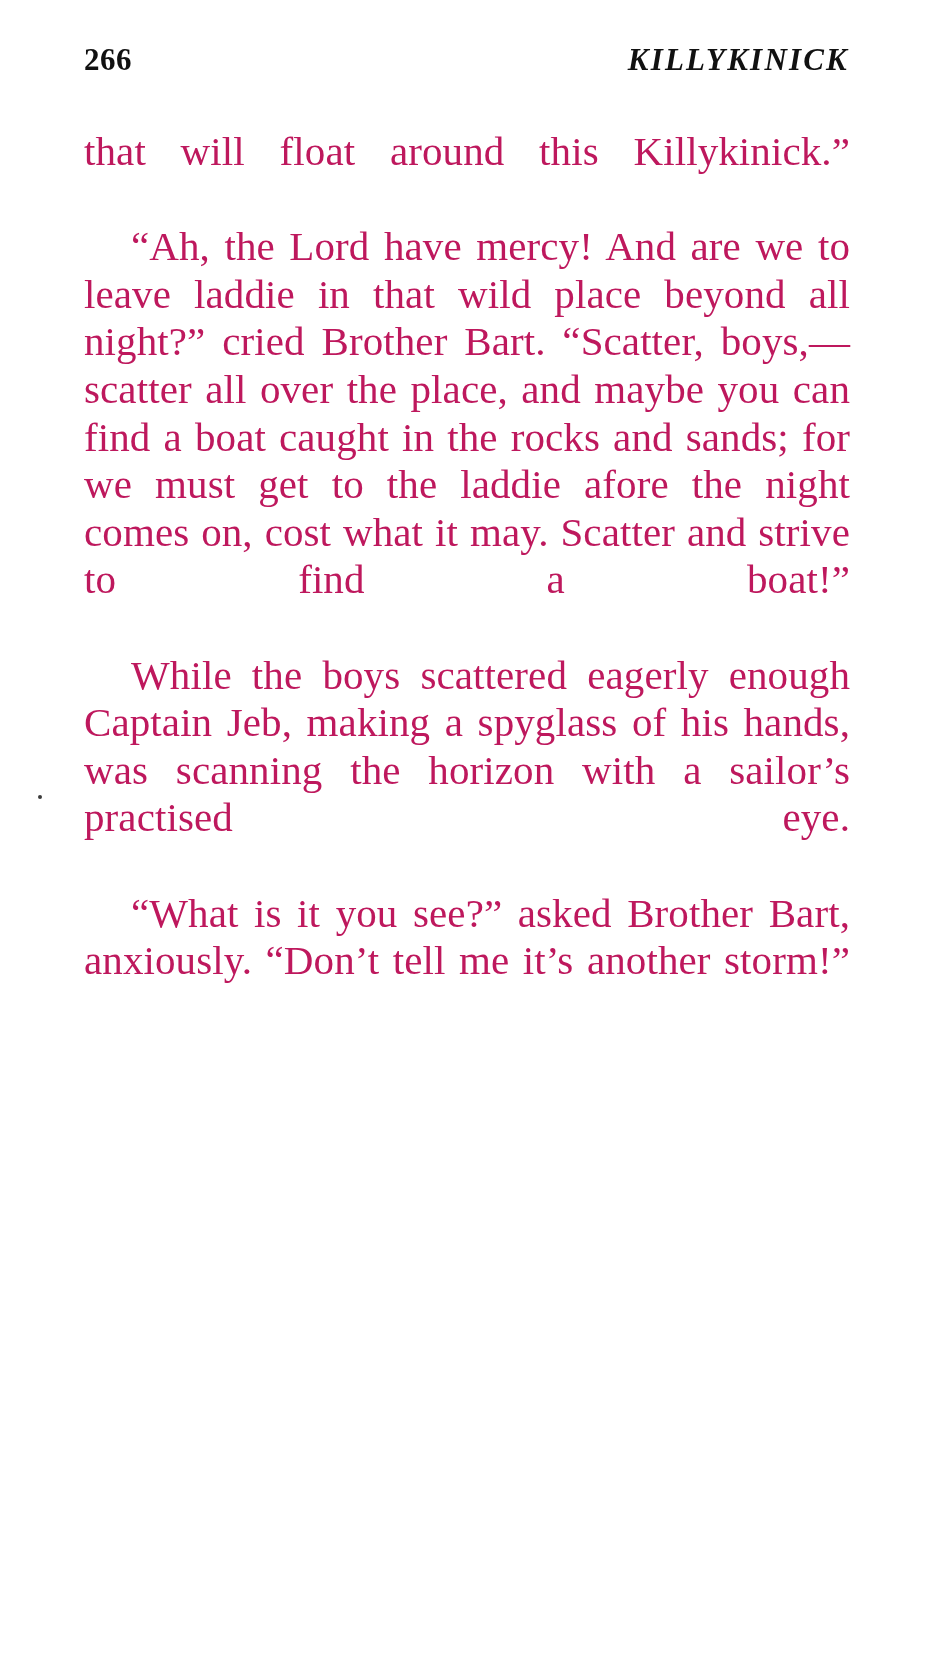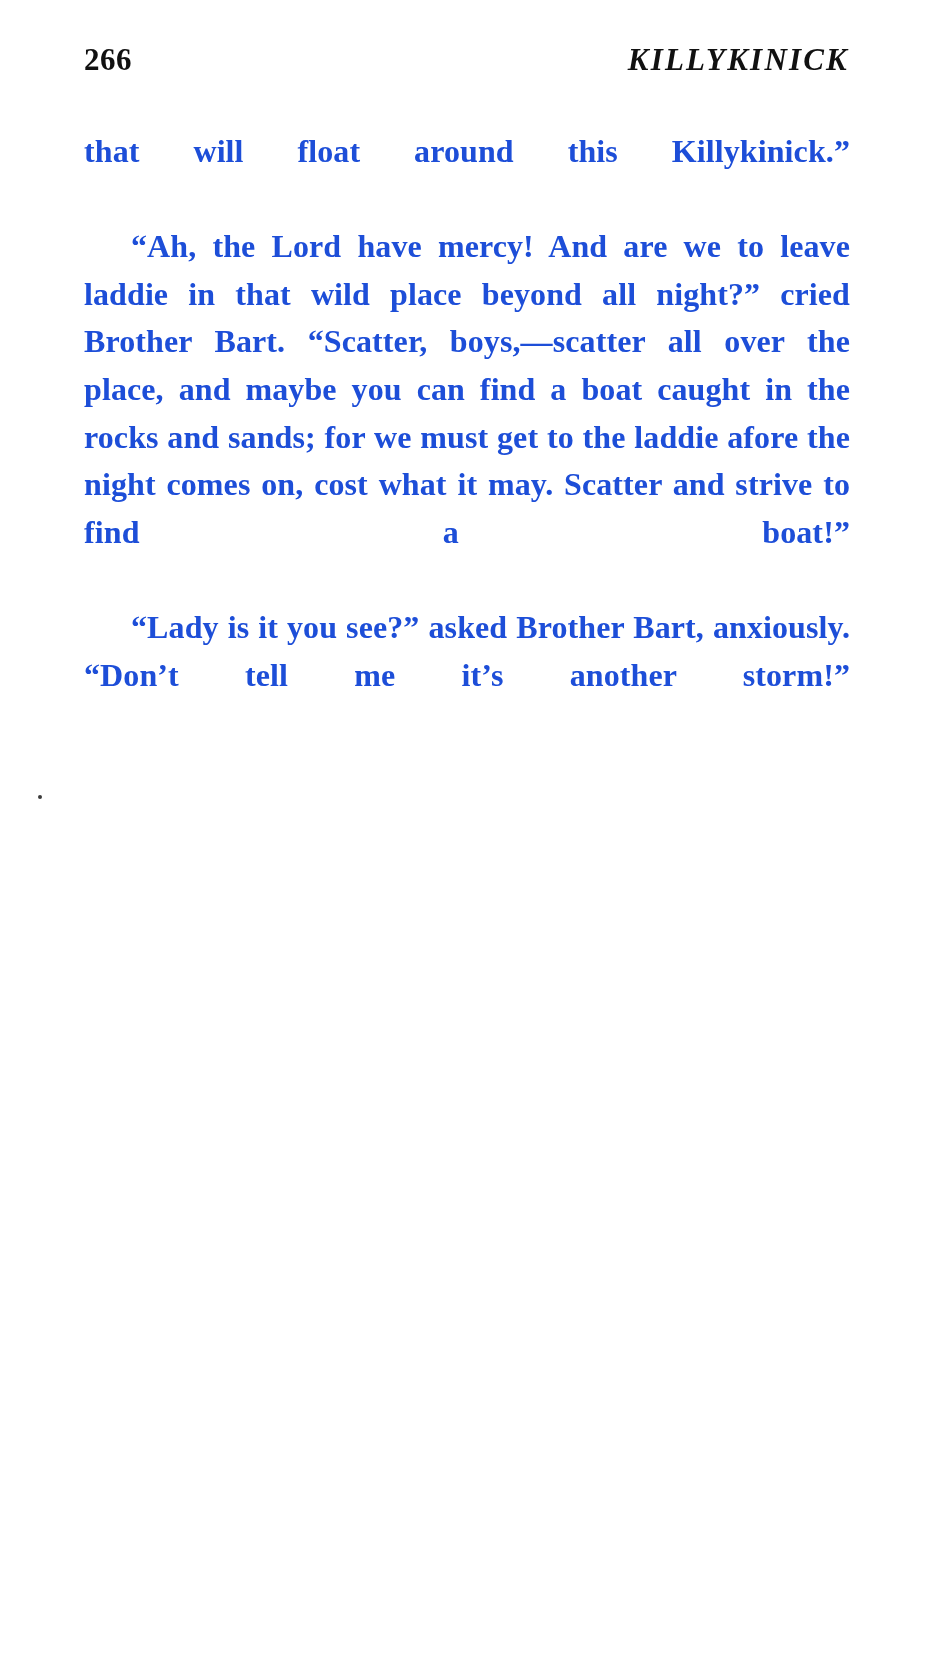--- a/index.html
+++ b/index.html
@@ -50,27 +50,26 @@
     font-size: 31px;
     letter-spacing: 2.2px;
     color: #111;
     padding-left: 20px;
   }
   .body-text {
     position: absolute;
     top: 128px;
     left: 84px;
     width: 766px;
-    font-size: 32px;
+    font-size: 41px;
     line-height: 47.6px;
     text-align: justify;
     text-justify: inter-word;
-    color: #1d4ed8;
+    color: #be185d;
     letter-spacing: 0.1px;
-    font-weight: bold;
   }
   .body-text p {
     margin: 0;
     text-indent: 47px;
     hyphens: none;
   }
   .body-text p.noindent {
     text-indent: 0;
   }
   
@@ -97,16 +96,17 @@
   <div class="running-head">
     <span class="folio">266</span>
     <span class="head-title">KILLYKINICK</span>
   </div>
 
   <div class="speck"></div>
 
   <div class="body-text">
     <p class="noindent full-justify">that will float around this Killykinick.”</p>
     <p class="full-justify">“Ah, the Lord have mercy! And are we to leave laddie in that wild place beyond all night?” cried Brother Bart. “Scatter, boys,—scatter all over the place, and maybe you can find a boat caught in the rocks and sands; for we must get to the laddie afore the night comes on, cost what it may.  Scatter and strive to find a boat!”</p>
-    <p class="full-justify">“Lady is it you see?” asked Brother Bart, anxiously.  “Don’t tell me it’s another storm!”</p>
+    <p class="full-justify">While the boys scattered eagerly enough Captain Jeb, making a spyglass of his hands, was scanning the horizon with a sailor’s practised eye.</p>
+    <p class="full-justify">“What is it you see?” asked Brother Bart, anxiously.  “Don’t tell me it’s another storm!”</p>
   </div>
 
 </div>
 
 </body></html>

